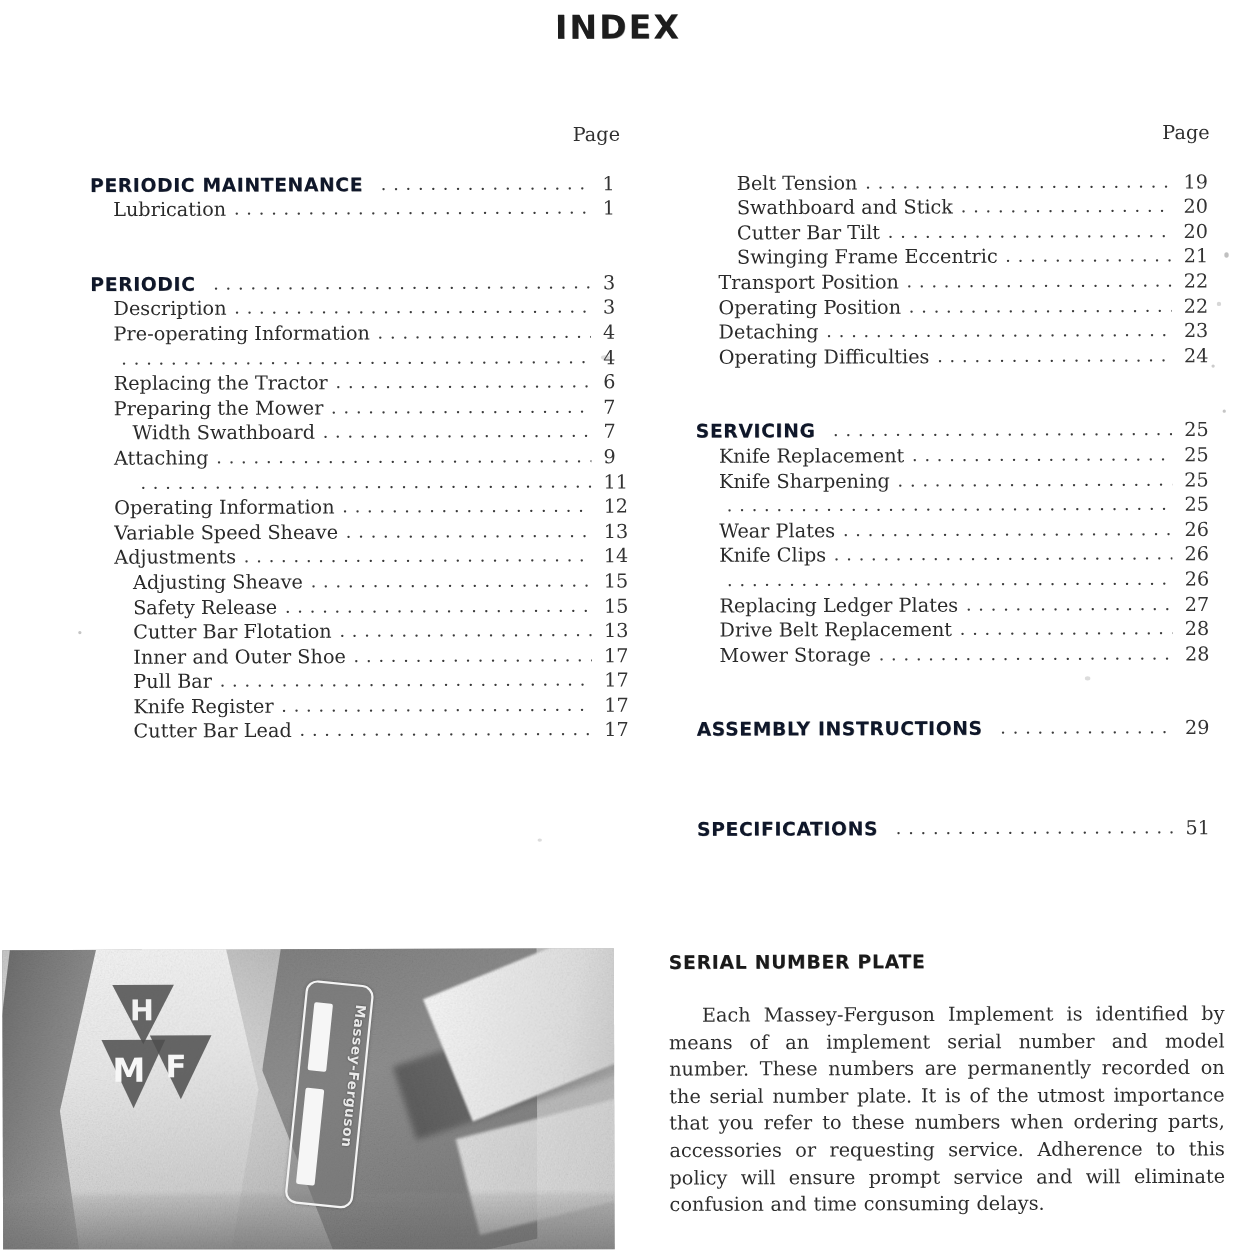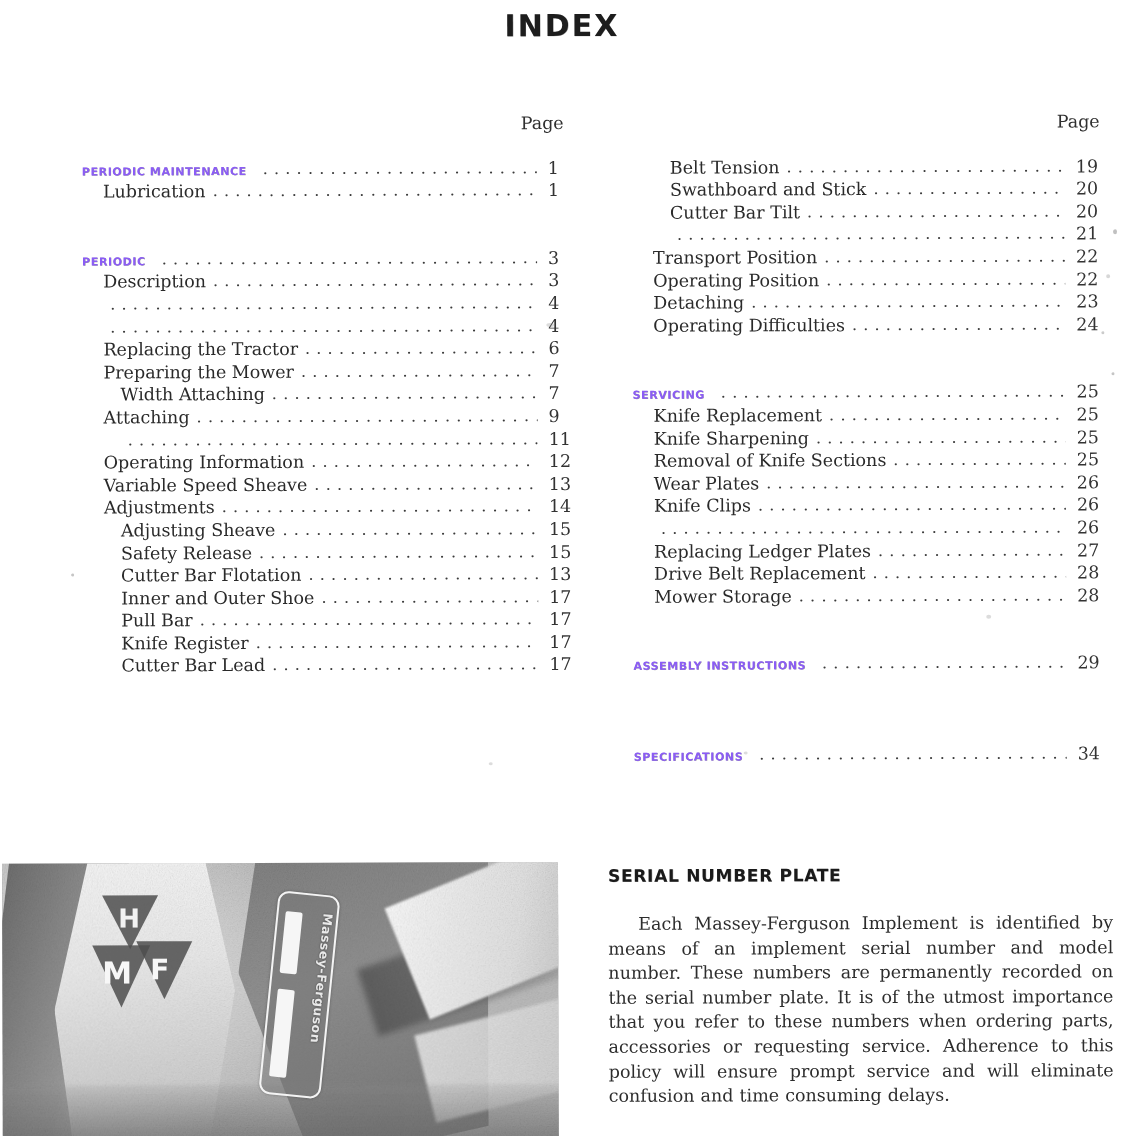--- a/index.html
+++ b/index.html
@@ -80,23 +80,23 @@
     flex: 0 0 34px;
     text-align: left;
     padding-left: 6px;
     color: #333;
   }
 
   
   .row.heading .label {
     font-family: "DejaVu Sans", "Liberation Sans", sans-serif;
     font-weight: bold;
-    font-size: 11px;
+    font-size: 17px;
     letter-spacing: 0.6px;
-    color: #8b5cf6;
+    color: #0f172a;
     text-shadow: 0.4px 0.25px 0 rgba(0,0,0,0.4);
   }
   .row.heading .dots { margin-left: 16px; }
 
   .lvl1 { padding-left: 21px; }
   .lvl2 { padding-left: 38px; }
   .gap-lg { height: 45px; }
   .gap-sm { height: 23px; }
 
   
@@ -274,39 +274,40 @@
           <span class="label">PERIODIC</span>
           <span class="dots">........................................</span>
           <span class="pageno">3</span>
         </div>
         <div class="row lvl1">
           <span class="label">Description</span>
           <span class="dots">........................................</span>
           <span class="pageno">3</span>
         </div>
         <div class="row lvl1">
+          <span class="label">Pre-operating Information</span>
           <span class="dots">........................................</span>
           <span class="pageno">4</span>
         </div>
         <div class="row lvl1">
           <span class="dots">........................................</span>
           <span class="pageno">4</span>
         </div>
         <div class="row lvl1">
           <span class="label">Replacing the Tractor</span>
           <span class="dots">........................................</span>
           <span class="pageno">6</span>
         </div>
         <div class="row lvl1">
           <span class="label">Preparing the Mower</span>
           <span class="dots">........................................</span>
           <span class="pageno">7</span>
         </div>
         <div class="row lvl2">
-          <span class="label">Width Attaching</span>
+          <span class="label">Width Swathboard</span>
           <span class="dots">........................................</span>
           <span class="pageno">7</span>
         </div>
         <div class="row lvl1">
           <span class="label">Attaching</span>
           <span class="dots">........................................</span>
           <span class="pageno">9</span>
         </div>
         <div class="row lvl2">
           <span class="dots">........................................</span>
@@ -377,20 +378,21 @@
           <span class="label">Swathboard and Stick</span>
           <span class="dots">........................................</span>
           <span class="pageno">20</span>
         </div>
         <div class="row lvl2">
           <span class="label">Cutter Bar Tilt</span>
           <span class="dots">........................................</span>
           <span class="pageno">20</span>
         </div>
         <div class="row lvl2">
+          <span class="label">Swinging Frame Eccentric</span>
           <span class="dots">........................................</span>
           <span class="pageno">21</span>
         </div>
         <div class="row lvl1">
           <span class="label">Transport Position</span>
           <span class="dots">........................................</span>
           <span class="pageno">22</span>
         </div>
         <div class="row lvl1">
           <span class="label">Operating Position</span>
@@ -417,21 +419,20 @@
           <span class="label">Knife Replacement</span>
           <span class="dots">........................................</span>
           <span class="pageno">25</span>
         </div>
         <div class="row lvl1">
           <span class="label">Knife Sharpening</span>
           <span class="dots">........................................</span>
           <span class="pageno">25</span>
         </div>
         <div class="row lvl1">
-          <span class="label">Removal of Knife Sections</span>
           <span class="dots">........................................</span>
           <span class="pageno">25</span>
         </div>
         <div class="row lvl1">
           <span class="label">Wear Plates</span>
           <span class="dots">........................................</span>
           <span class="pageno">26</span>
         </div>
         <div class="row lvl1">
           <span class="label">Knife Clips</span>
@@ -461,21 +462,21 @@
         <div class="row heading">
           <span class="label">ASSEMBLY INSTRUCTIONS</span>
           <span class="dots">........................................</span>
           <span class="pageno">29</span>
         </div>
         <div class="gap-sm"></div>
         <div class="gap-lg"></div>
         <div class="row heading">
           <span class="label">SPECIFICATIONS</span>
           <span class="dots">........................................</span>
-          <span class="pageno">34</span>
+          <span class="pageno">51</span>
         </div>
       </div>
   </div>
 
   <div id="photo">
     <div class="base"></div>
     <div class="band-dark-left"></div>
     <div class="shroud"></div>
     <div class="body-dark"></div>
     <div class="shadow-band"></div>

